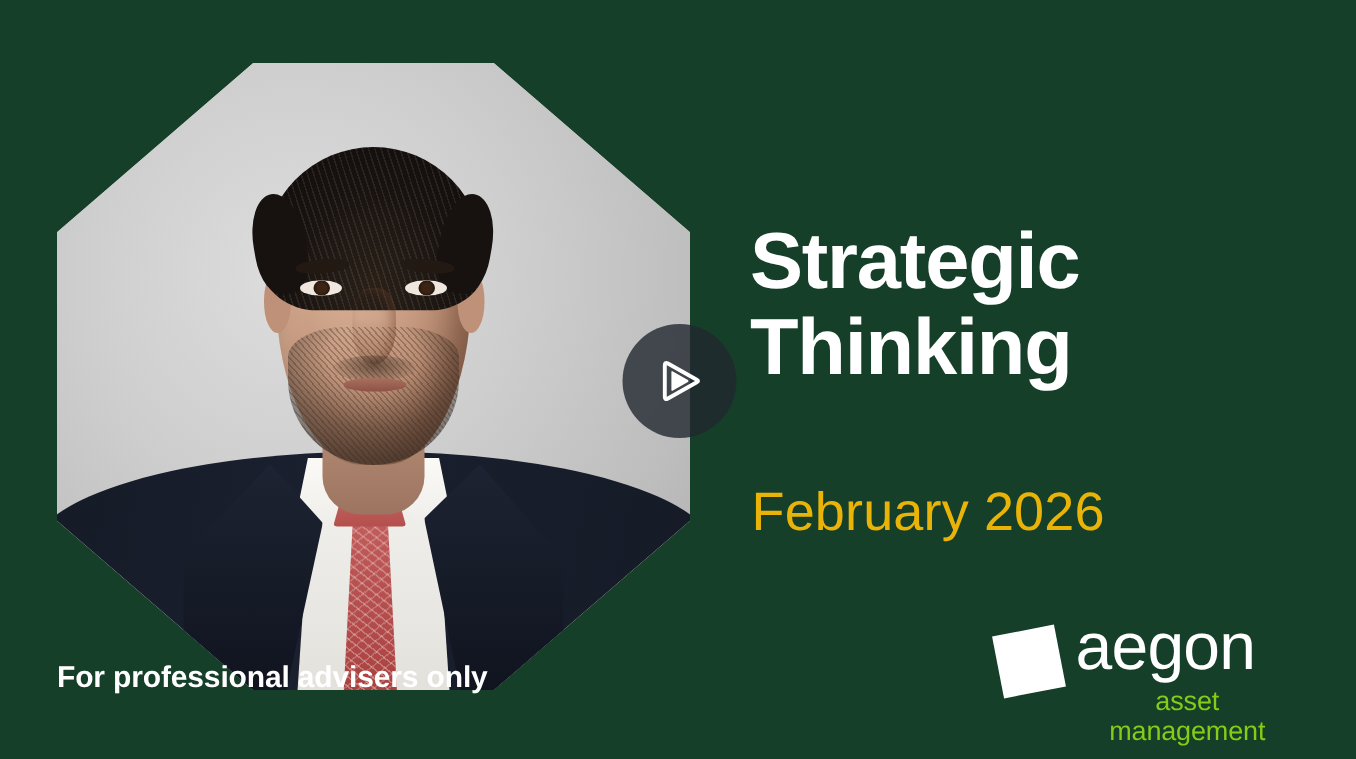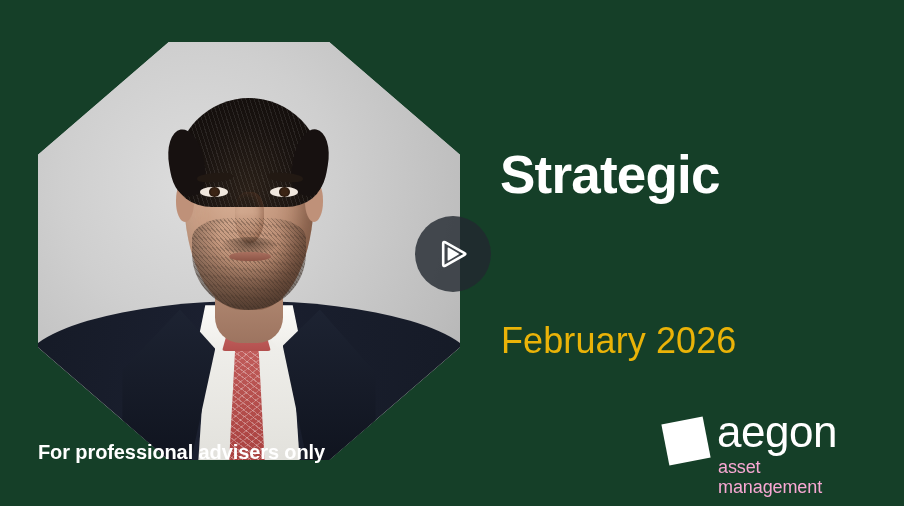--- a/index.html
+++ b/index.html
@@ -253,25 +253,26 @@
     left:52px; top:-4px;
     color:#ffffff;
     font-size:44px;
     font-weight:400;
     line-height:46px;
     letter-spacing:-0.5px;
   }
   #logo-tagline {
     position:absolute;
     left:53px; top:44px;
-    color:#f9a8d4;
+    color:#84cc16;
     font-size:18px;
     font-weight:400;
     line-height:20px;
     letter-spacing:-0.1px;
+    text-align:center;
   }
 </style>
 </head>
 <body>
 
 <div id="stage">
 
   <div id="portrait-frame">
     <div id="portrait-bg"></div>
     <div id="photo">
@@ -301,20 +302,21 @@
 
   <div id="play-button" aria-label="Play video">
     <svg width="40" height="40" viewBox="0 0 40 40">
       <path d="M12 8.2 L31.5 19.2 Q33.2 20 31.5 20.8 L12 31.8 Q10.2 32.6 10.2 30.6 L10.2 9.4 Q10.2 7.4 12 8.2 Z" fill="none" stroke="#ffffff" stroke-width="2.6" stroke-linejoin="round"></path>
       <path d="M15.6 13.6 L25.6 19.4 Q26.5 20 25.6 20.6 L15.6 26.4 Q14.6 27 14.6 25.9 L14.6 14.1 Q14.6 13 15.6 13.6 Z" fill="#ffffff"></path>
     </svg>
   </div>
 
   <div id="headline">
     <span class="hl-line">Strategic</span>
+    <span class="hl-line">Thinking</span>
   </div>
 
   <div id="subtitle">February 2026</div>
 
   <div id="disclaimer">For professional advisers only</div>
 
   <div id="logo">
     <div id="logo-mark"></div>
     <div id="logo-wordmark">aegon</div>
     <div id="logo-tagline">asset management</div>

